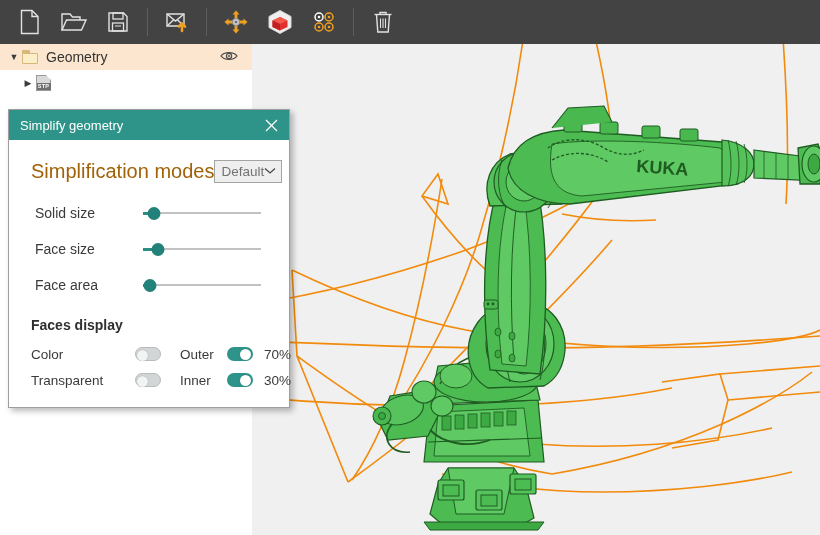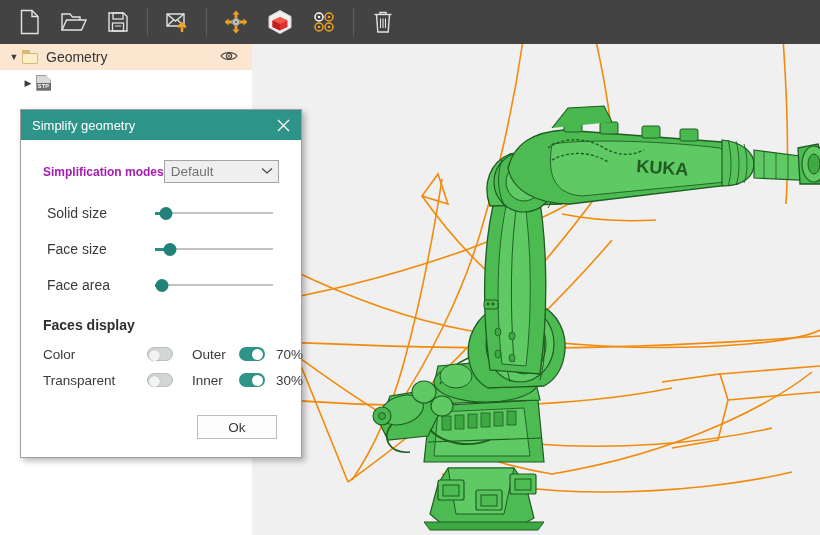--- a/index.html
+++ b/index.html
@@ -151,21 +151,21 @@
     width: 568px;
     height: 491px;
     background: #f0f0f0;
     overflow: hidden;
   }
   #viewport svg { display: block; }
 
   
   #dialog {
     position: absolute;
-    left: 20px; top: 109px;
+    left: 8px; top: 109px;
     width: 282px;
     background: #ffffff;
     border: 1px solid #9e9e9e;
     box-sizing: border-box;
     box-shadow: 3px 3px 6px rgba(0,0,0,0.28);
   }
   #dialog-titlebar {
     height: 30px;
     background: #2e9489;
     display: flex;
@@ -190,23 +190,23 @@
     padding: 16px 16px 14px 16px;
     box-sizing: border-box;
   }
 
   .mode-row {
     display: flex;
     align-items: center;
     margin: 4px 0 12px 6px;
   }
   .mode-label {
-    font-size: 12px;
-    font-weight: bold;
-    color: #a21caf;
+    font-size: 20px;
+    font-weight: normal;
+    color: #a16207;
     white-space: nowrap;
   }
   .combo {
     width: 115px;
     height: 23px;
     background: #efefef;
     border: 1px solid #a4a4a4;
     box-sizing: border-box;
     display: flex;
     align-items: center;
@@ -648,19 +648,16 @@
         <span class="switch off">
             <span class="knob"></span>
           </span>
         <span class="tg-mid">Inner</span>
         <span class="switch on">
             <span class="knob"></span>
           </span>
         <span class="tg-pct">30%</span>
       </div>
 
-      <div id="dialog-footer">
-        <button id="ok-button">Ok</button>
-      </div>
     </div>
   </div>
 
 </div>
 
 </body></html>

